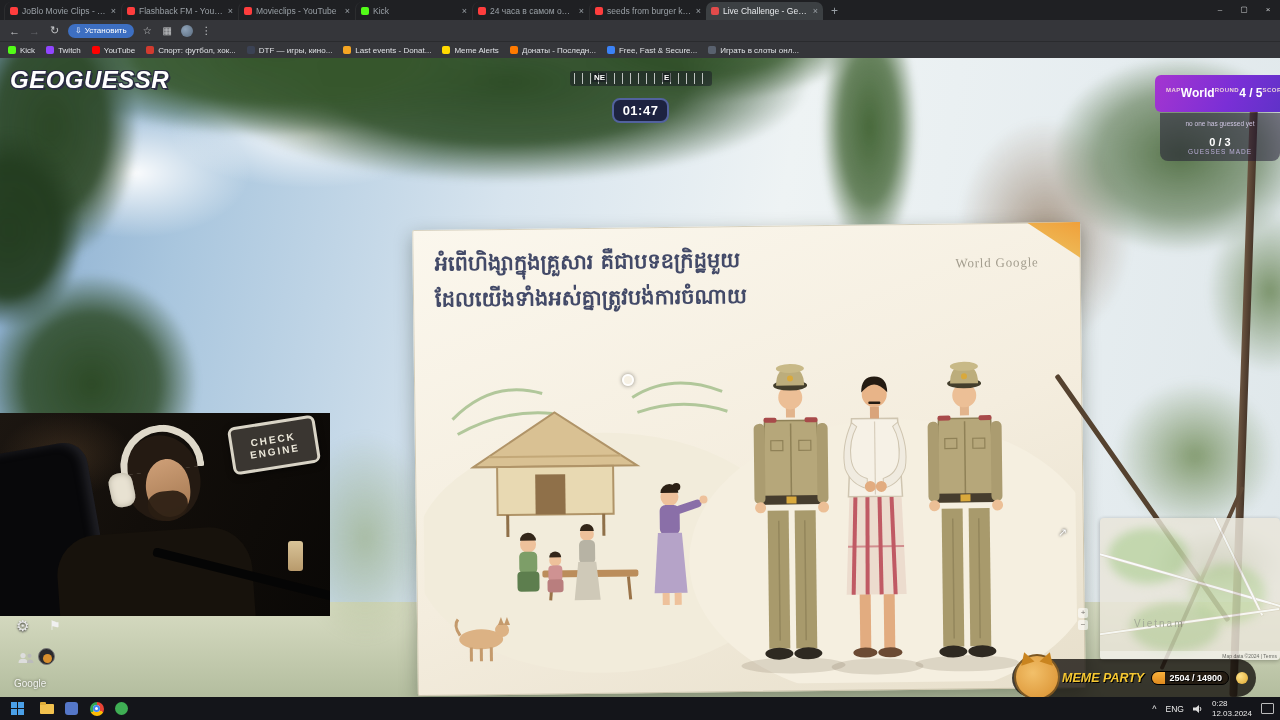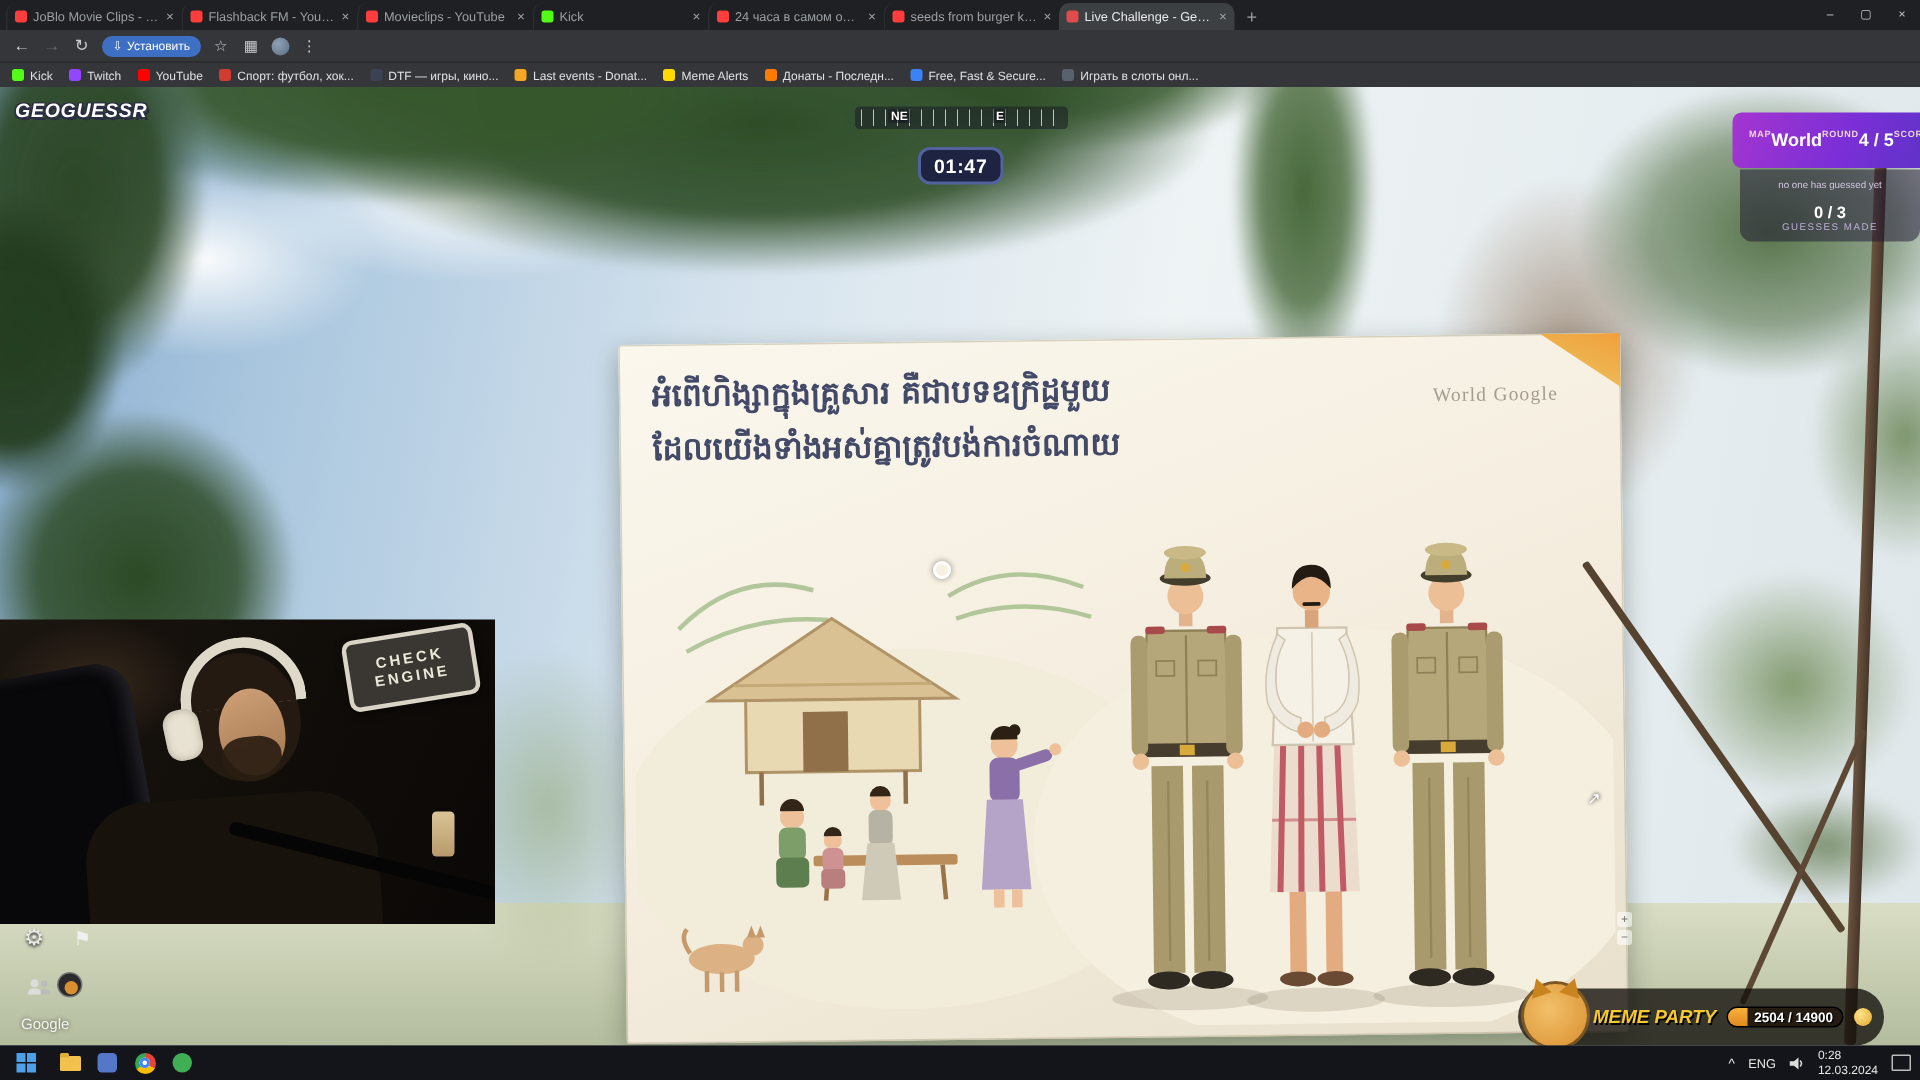--- a/index.html
+++ b/index.html
@@ -64,21 +64,21 @@
 .billboard{position:absolute;left:415px;top:168px;width:668px;height:466px;border-radius:2px;transform:rotate(-.7deg);
 background:linear-gradient(160deg,#fbf7ed 0%,#f4edde 55%,#e7dfcb 100%);
 box-shadow:0 6px 18px rgba(30,40,30,.35),inset 0 0 0 1px rgba(150,140,110,.35)}
 .khmer{position:absolute;left:22px;color:#434a68;font-weight:bold;font-size:21px;font-family:"DejaVu Serif",serif;white-space:nowrap}
 .k1{top:20px}.k2{top:56px}
 .corner{position:absolute;right:0;top:0;width:72px;height:36px;background:linear-gradient(200deg,#f0a03a,#ecc968);clip-path:polygon(100% 0,26% 0,100% 100%)}
 .brand{position:absolute;right:42px;top:32px;color:#a39d8e;font-size:13px;letter-spacing:.8px;font-family:"Liberation Serif",serif}
 .illus{position:absolute;left:8px;right:8px;bottom:8px;height:348px}
 
 
-.gg-logo{position:absolute;left:10px;top:8px;font-size:13px;font-weight:900;font-style:italic;color:#fff;letter-spacing:.5px;
+.gg-logo{position:absolute;left:10px;top:8px;font-size:24px;font-weight:900;font-style:italic;color:#fff;letter-spacing:.5px;
 text-shadow:-1px -1px 0 #2b2d42,1px -1px 0 #2b2d42,-1px 1px 0 #2b2d42,2px 2px 0 #2b2d42}
 .compass{position:absolute;left:570px;top:13px;width:142px;height:15px;background:rgba(25,28,38,.55);border-radius:3px;overflow:hidden}
 .ticks{position:absolute;top:2px;bottom:2px;left:4px;right:4px;background:repeating-linear-gradient(90deg,rgba(255,255,255,.7) 0 1px,rgba(255,255,255,0) 1px 8px)}
 .compass-label{position:absolute;top:2px;font-size:8px;font-weight:bold;color:#fff;text-shadow:0 0 3px #000;background:rgba(25,28,38,.5);padding:0 2px}
 .cl-ne{left:22px}.cl-e{left:92px}
 .timer{position:absolute;left:612px;top:40px;width:57px;height:25px;background:#1d2340;border:2px solid #52629e;border-radius:8px;color:#fff;font-size:13px;font-weight:bold;display:flex;align-items:center;justify-content:center;letter-spacing:.5px}
 .hud{position:absolute;left:1155px;top:17px;width:125px;height:37px;background:linear-gradient(115deg,#a535d0 0%,#7a2fd6 60%,#6032c8 100%);border-radius:6px 0 0 6px;display:flex;align-items:center;justify-content:space-between;padding:0 8px 0 11px}
 .hud-col{display:flex;line-height:1.15}
 .hud-label{font-size:6px;font-weight:bold;color:rgba(255,240,220,.85);letter-spacing:.5px}
 .hud-value{font-size:12px;font-weight:bold;color:#fff;white-space:nowrap}
@@ -461,20 +461,30 @@
         <circle cx="11.5" cy="3.8" r="2.1" fill="#bbb"></circle>
         <path d="M8.8,11 Q9.4,7.4 11.5,7.4 Q15.5,7.4 15.5,11 Z" fill="#bbb"></path>
       </svg>
     <div class="ov-avatar"></div>
 
     <span class="mm-expand">↗</span>
     <div class="mm-controls">
       <span>+</span>
       <span>−</span>
     </div>
+    <div class="minimap">
+      <div class="mm-g g1"></div>
+      <div class="mm-g g2"></div>
+      <div class="mm-g g3"></div>
+      <div class="mm-road r1"></div>
+      <div class="mm-road r2"></div>
+      <div class="mm-road r3"></div>
+      <span class="mm-label">Vietnam</span>
+      <div class="mm-attrib">Map data ©2024 | Terms</div>
+    </div>
 
     <div class="meme">
       <div class="doge"></div>
       <span class="meme-title">MEME PARTY</span>
       <div class="meme-bar">
         <div class="meme-fill" style="width: 16.8054%;"></div>
         <span class="meme-text">2504 / 14900</span>
       </div>
       <div class="meme-coin"></div>
     </div>

